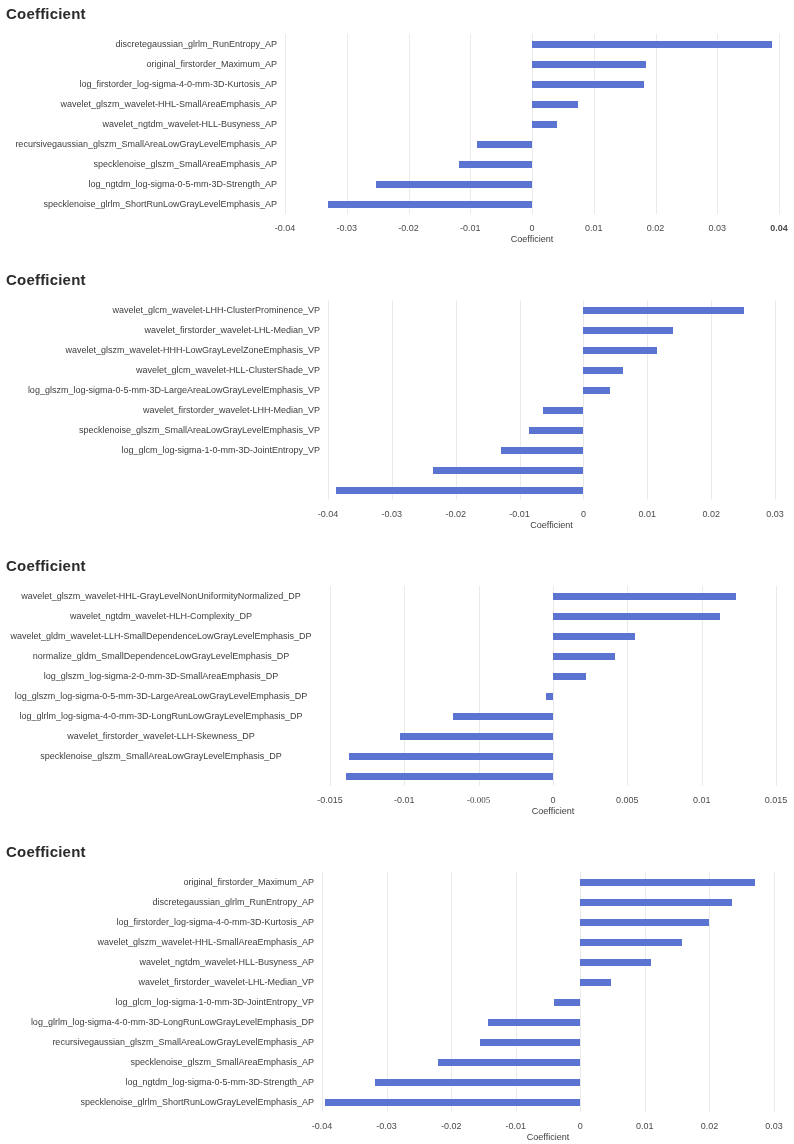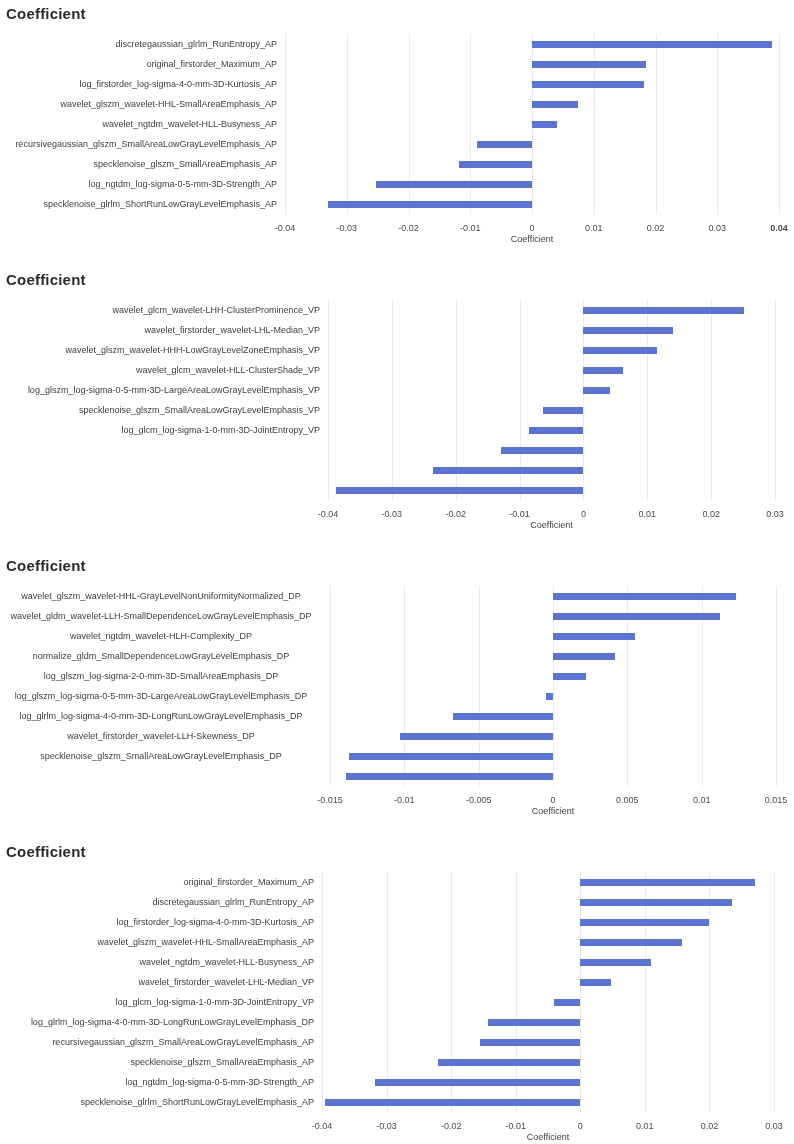--- a/index.html
+++ b/index.html
@@ -92,20 +92,21 @@
   </section>
   <section class="chart">
     <h2 class="chart-title">Coefficient</h2>
     <div class="plotwrap">
         <div class="ylabels" style="width: 328px;">
           <div class="ylabel">wavelet_glcm_wavelet-LHH-ClusterProminence_VP</div>
           <div class="ylabel">wavelet_firstorder_wavelet-LHL-Median_VP</div>
           <div class="ylabel">wavelet_glszm_wavelet-HHH-LowGrayLevelZoneEmphasis_VP</div>
           <div class="ylabel">wavelet_glcm_wavelet-HLL-ClusterShade_VP</div>
           <div class="ylabel">log_glszm_log-sigma-0-5-mm-3D-LargeAreaLowGrayLevelEmphasis_VP</div>
+          <div class="ylabel">wavelet_firstorder_wavelet-LHH-Median_VP</div>
           <div class="ylabel">specklenoise_glszm_SmallAreaLowGrayLevelEmphasis_VP</div>
           <div class="ylabel">log_glcm_log-sigma-1-0-mm-3D-JointEntropy_VP</div>
         </div>
         <div class="plotbox" style="width: 447px; height: 200px;">
           <div class="gridline" style="left: 0px;"></div>
           <div class="gridline" style="left: 63.8571px;"></div>
           <div class="gridline" style="left: 127.714px;"></div>
           <div class="gridline" style="left: 191.571px;"></div>
           <div class="gridline" style="left: 255.429px;"></div>
           <div class="gridline" style="left: 319.286px;"></div>
@@ -133,22 +134,22 @@
         <span class="tick" style="left: 383.143px;">0.02</span>
         <span class="tick" style="left: 447px;">0.03</span>
       </div>
     <div class="xlabel" style="margin-left: 328px; width: 447px;">Coefficient</div>
   </section>
   <section class="chart">
     <h2 class="chart-title">Coefficient</h2>
     <div class="plotwrap">
         <div class="ylabels" style="width: 330px; align-items: center;">
           <div class="ylabel">wavelet_glszm_wavelet-HHL-GrayLevelNonUniformityNormalized_DP</div>
+          <div class="ylabel">wavelet_ngtdm_wavelet-HLH-Complexity_DP</div>
           <div class="ylabel">wavelet_gldm_wavelet-LLH-SmallDependenceLowGrayLevelEmphasis_DP</div>
-          <div class="ylabel">wavelet_ngtdm_wavelet-HLH-Complexity_DP</div>
           <div class="ylabel">normalize_gldm_SmallDependenceLowGrayLevelEmphasis_DP</div>
           <div class="ylabel">log_glszm_log-sigma-2-0-mm-3D-SmallAreaEmphasis_DP</div>
           <div class="ylabel">log_glszm_log-sigma-0-5-mm-3D-LargeAreaLowGrayLevelEmphasis_DP</div>
           <div class="ylabel">log_glrlm_log-sigma-4-0-mm-3D-LongRunLowGrayLevelEmphasis_DP</div>
           <div class="ylabel">wavelet_firstorder_wavelet-LLH-Skewness_DP</div>
           <div class="ylabel">specklenoise_glszm_SmallAreaLowGrayLevelEmphasis_DP</div>
         </div>
         <div class="plotbox" style="width: 446px; height: 200px;">
           <div class="gridline" style="left: 0px;"></div>
           <div class="gridline" style="left: 74.3333px;"></div>
@@ -165,21 +166,21 @@
           <div class="bar" style="left: 215.567px; width: 7.43333px; top: 106.5px; background: rgb(91, 115, 209);"></div>
           <div class="bar" style="left: 123.393px; width: 99.6067px; top: 126.5px; background: rgb(91, 115, 209);"></div>
           <div class="bar" style="left: 69.8733px; width: 153.127px; top: 146.5px; background: rgb(91, 115, 209);"></div>
           <div class="bar" style="left: 19.3267px; width: 203.673px; top: 166.5px; background: rgb(91, 115, 209);"></div>
           <div class="bar" style="left: 16.3533px; width: 206.647px; top: 186.5px; background: rgb(91, 115, 209);"></div>
         </div>
       </div>
     <div class="ticks" style="margin-left: 330px; width: 446px;">
         <span class="tick" style="left: 0px;">-0.015</span>
         <span class="tick" style="left: 74.3333px;">-0.01</span>
-        <span class="tick" style="left: 148.667px;">-0.005</span>
+        <span class="tick" style="left: 148.667px; font-family: Liberation Serif, serif;">-0.005</span>
         <span class="tick" style="left: 223px;">0</span>
         <span class="tick" style="left: 297.333px;">0.005</span>
         <span class="tick" style="left: 371.667px;">0.01</span>
         <span class="tick" style="left: 446px;">0.015</span>
       </div>
     <div class="xlabel" style="margin-left: 330px; width: 446px;">Coefficient</div>
   </section>
   <section class="chart">
     <h2 class="chart-title">Coefficient</h2>
     <div class="plotwrap">

